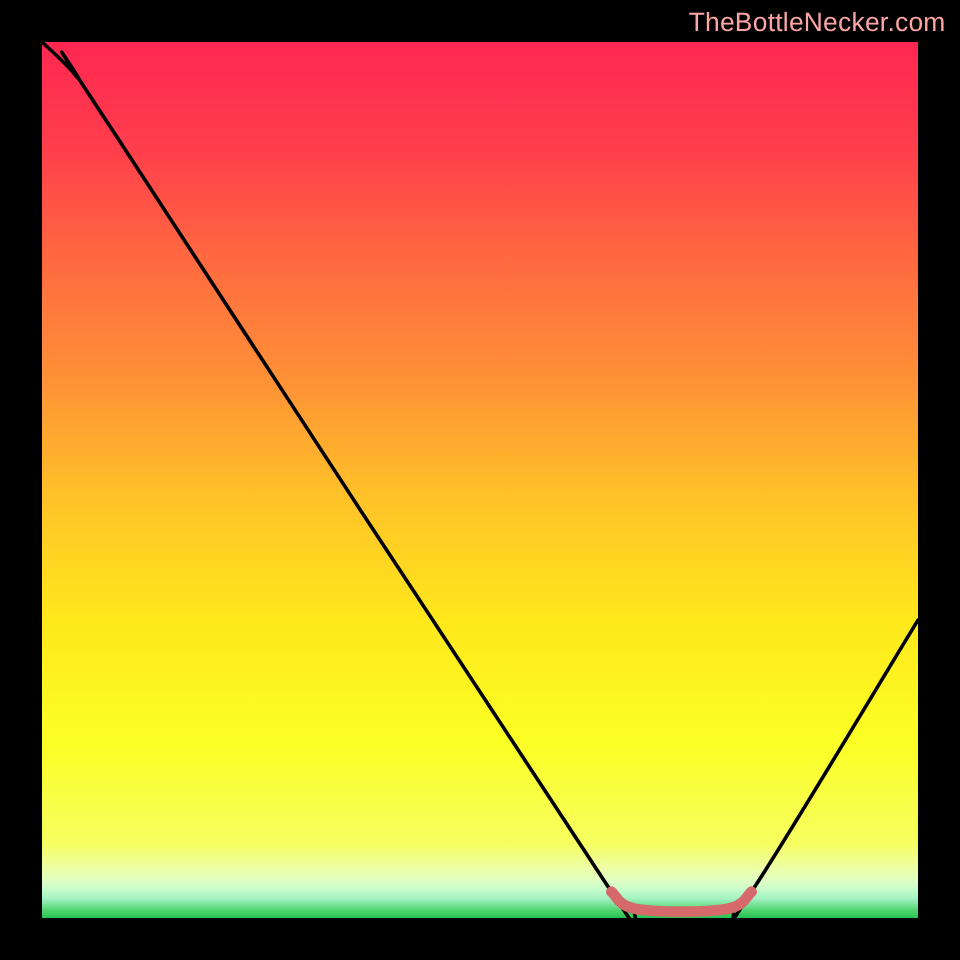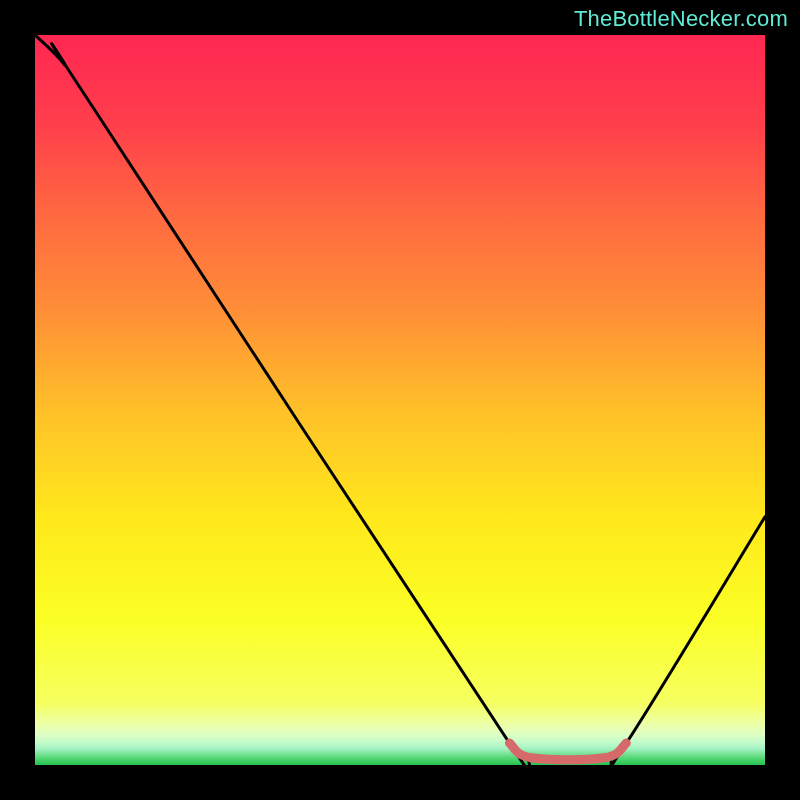--- a/index.html
+++ b/index.html
@@ -8,21 +8,21 @@
     width: 800px;
     height: 800px;
     background: #000;
     position: relative;
     font-family: Arial, Helvetica, sans-serif;
   }
   .watermark {
     position: absolute;
     top: 6px;
     right: 12px;
-    color: #5eead4;
+    color: #fca5a5;
     font-size: 22px;
     font-weight: 500;
     letter-spacing: 0.2px;
     z-index: 10;
   }
   .frame {
     position: absolute;
     left: 35px;
     top: 35px;
     width: 730px;

